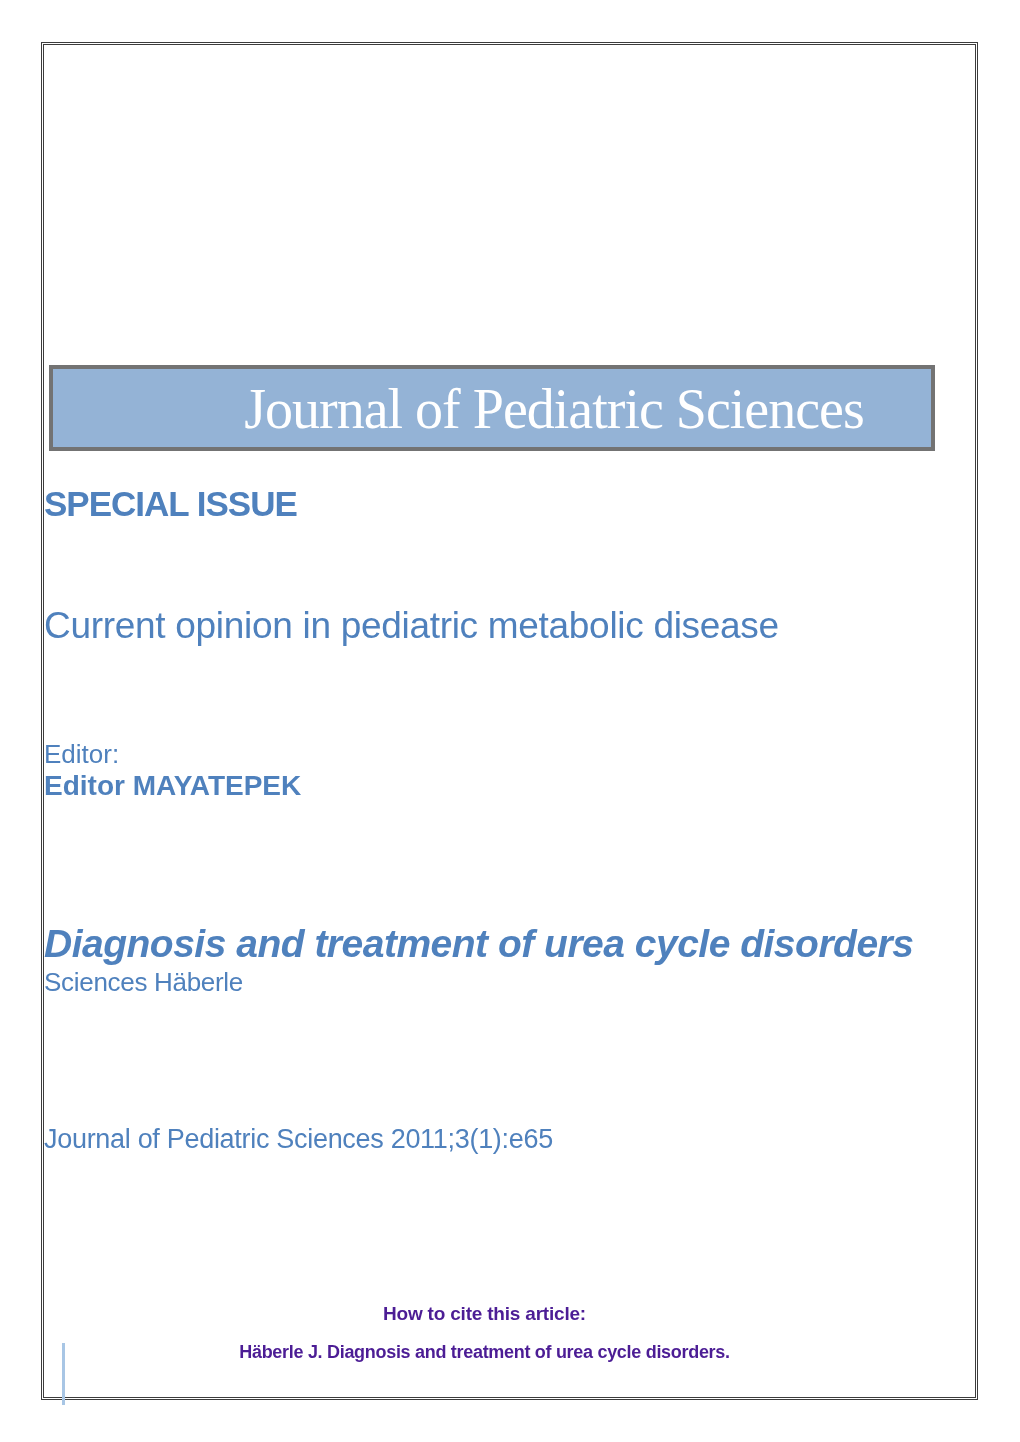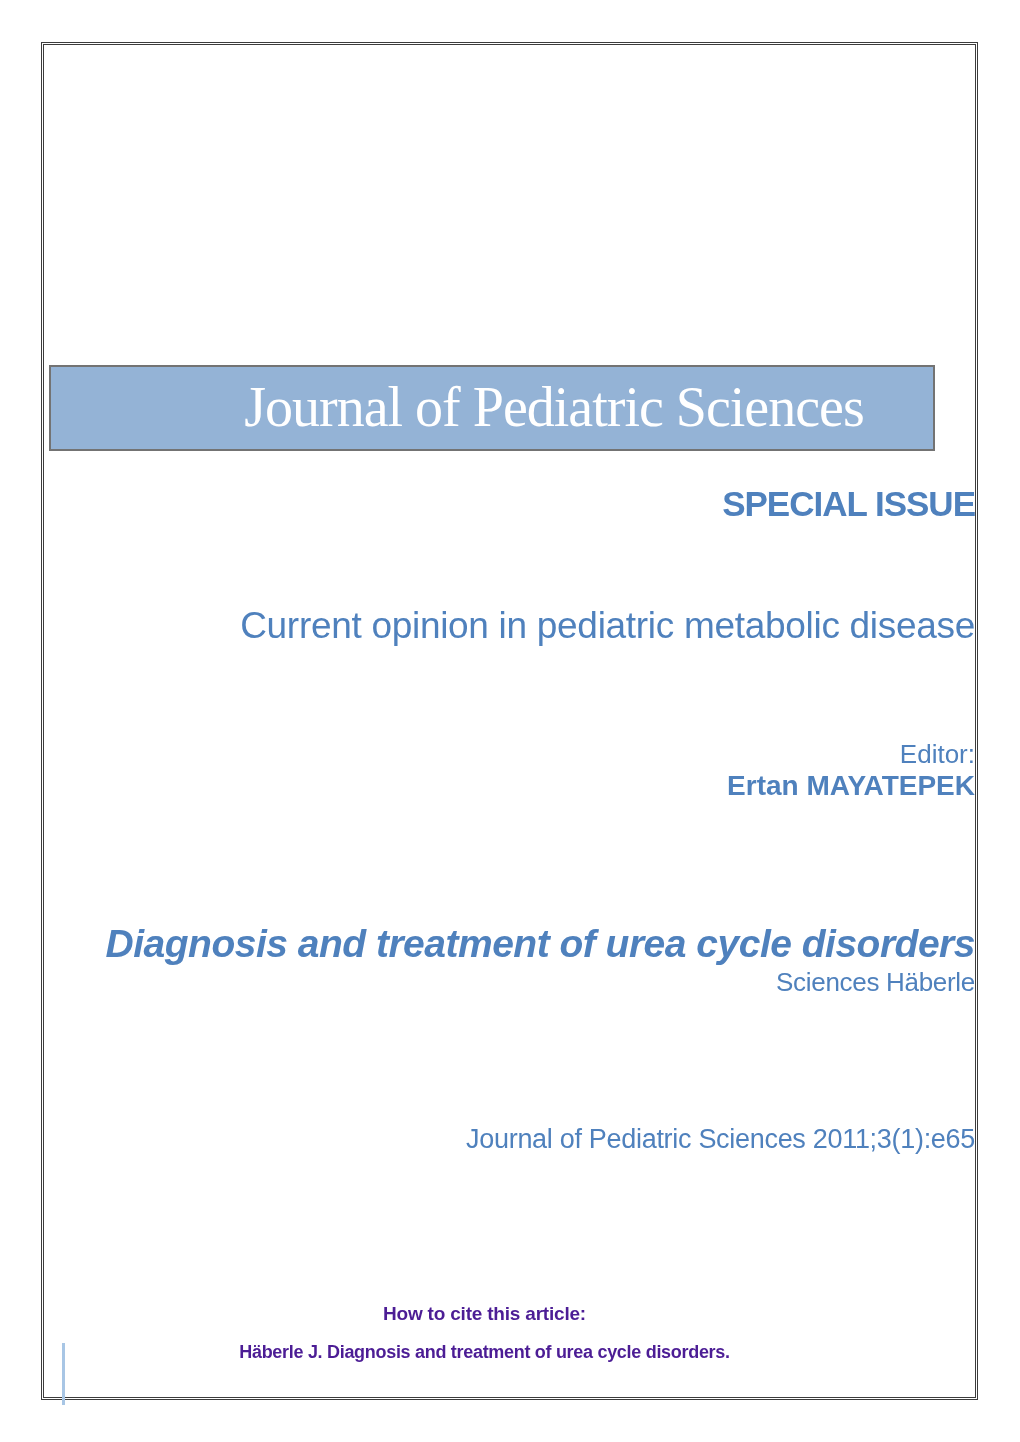--- a/index.html
+++ b/index.html
@@ -27,38 +27,38 @@
     box-sizing: border-box;
     background: #ffffff;
   }
   .banner {
     position: absolute;
     left: 5px;
     top: 320px;
     width: 886px;
     height: 86px;
     background: #94b3d6;
-    border: 2px solid #737373;
+    border: 4px solid #737373;
     box-sizing: border-box;
   }
   .banner-title {
     font-family: "Liberation Serif", "DejaVu Serif", serif;
     font-size: 56px;
     letter-spacing: -1px;
     color: #ffffff;
     line-height: 80px;
     text-align: center;
     padding-left: 124px;
     white-space: nowrap;
   }
   .txt {
     position: absolute;
     left: 0;
     width: 100%;
-    text-align: right;
+    text-align: left;
     white-space: nowrap;
     line-height: 1.2;
   }
   .blue { color: #4f81bd; }
   .special-issue {
     top: 438px;
     font-size: 35px;
     font-weight: bold;
     letter-spacing: -1px;
   }
@@ -142,21 +142,21 @@
     <div class="banner">
       <div class="banner-title">Journal of Pediatric Sciences</div>
     </div>
 
     <div class="txt blue special-issue">SPECIAL ISSUE</div>
 
     <div class="txt blue series-title">Current opinion in pediatric metabolic disease</div>
 
     <div class="txt blue editor-label">Editor:</div>
 
-    <div class="txt blue editor-name">Ertan MAYATEPEK</div>
+    <div class="txt blue editor-name">Editor MAYATEPEK</div>
 
     <div class="txt blue article-title">Diagnosis and treatment of urea cycle disorders</div>
 
     <div class="txt blue article-author">Sciences Häberle</div>
 
     <div class="txt blue journal-ref">Journal of Pediatric Sciences 2011;3(1):e65</div>
 
     <div class="cite-block">
       <div class="cite-heading">How to cite this article:</div>
       <div class="cite-lines">

